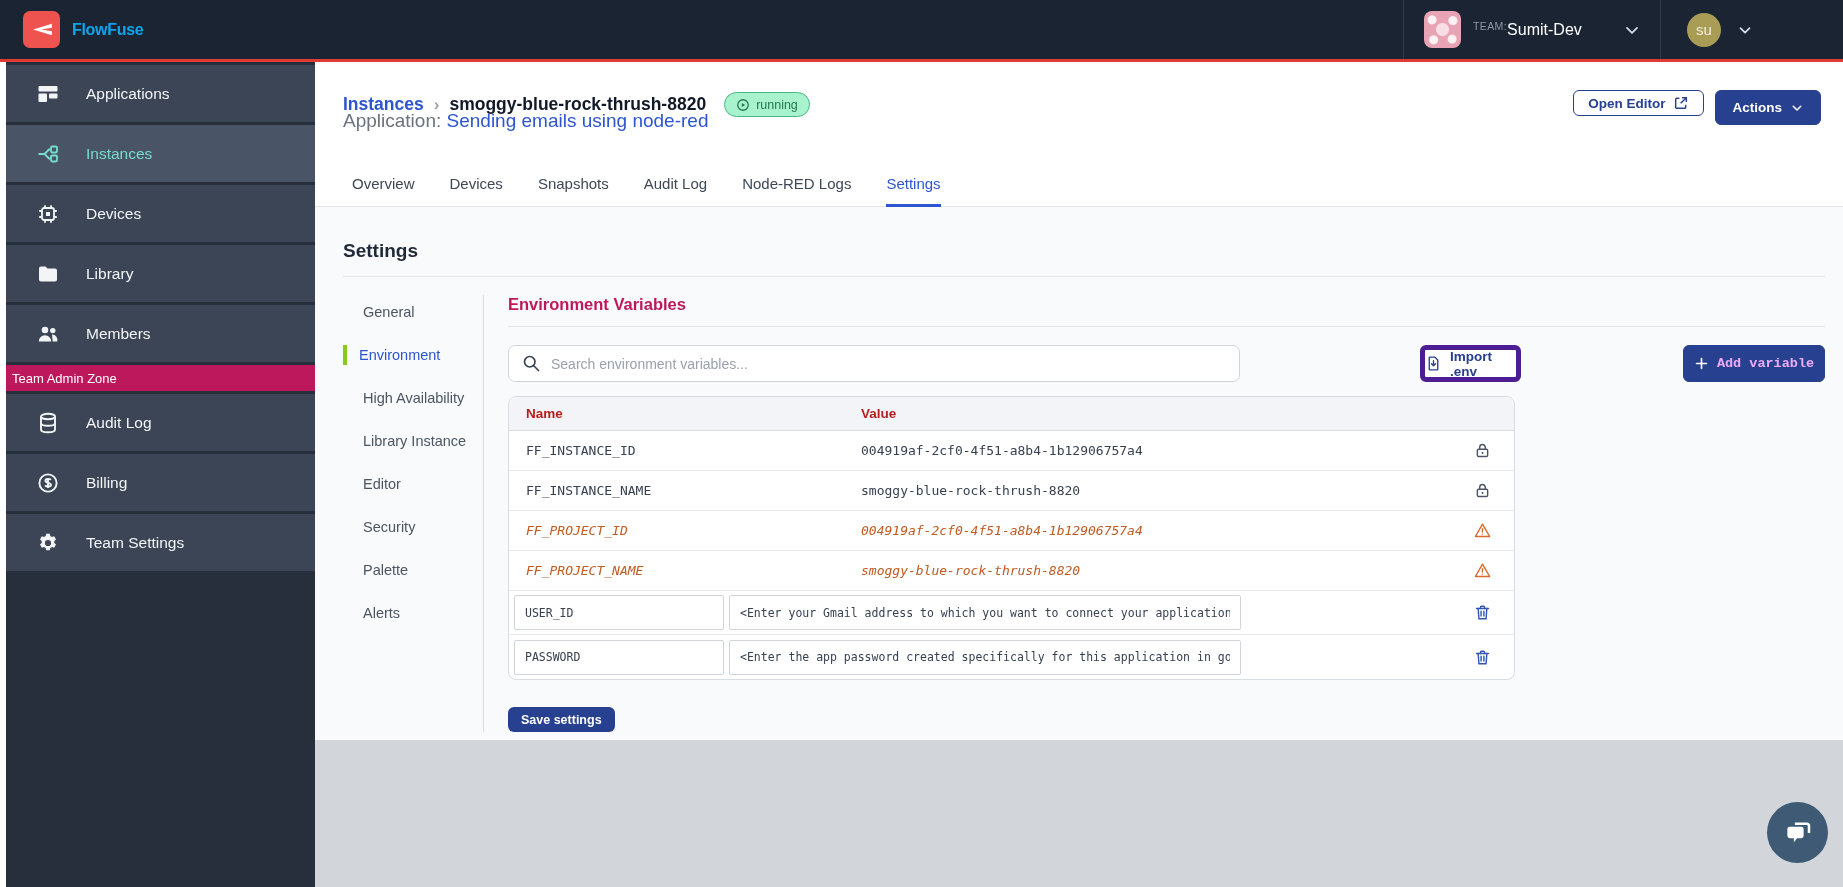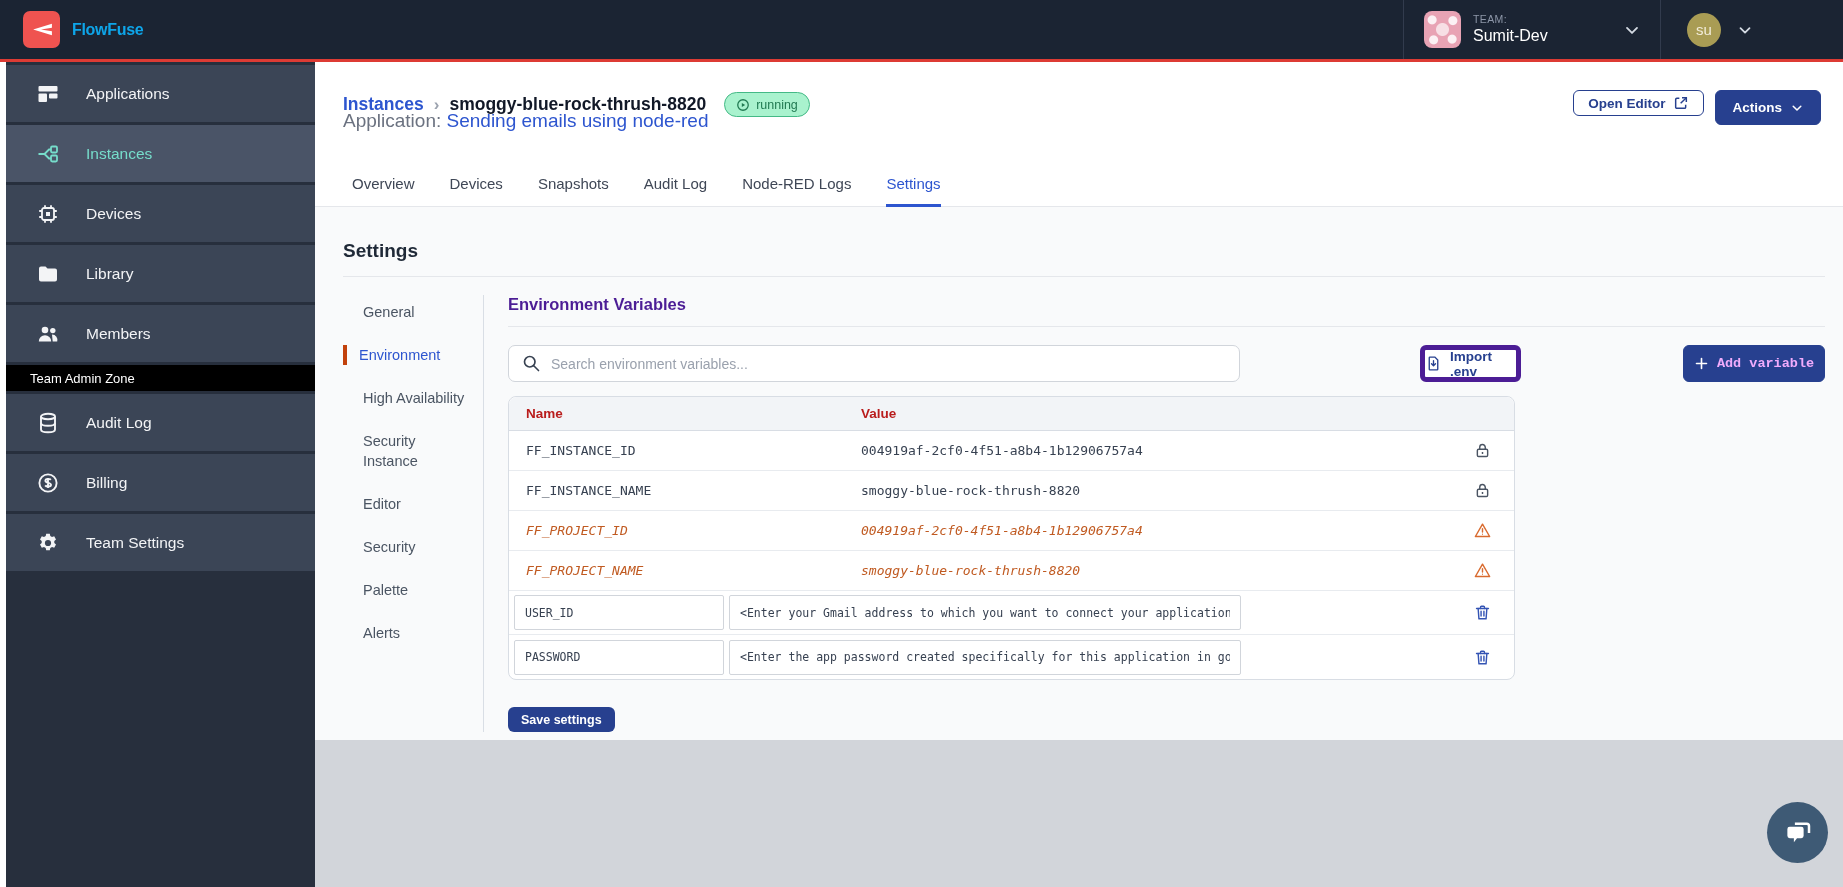--- a/index.html
+++ b/index.html
@@ -16,39 +16,39 @@
   .brand-name { color:#0ea5e9; font-size:16px; font-weight:bold; letter-spacing:-0.3px; }
   .nav-right { margin-left:auto; display:flex; height:100%; align-items:stretch; }
   .team-chooser { width:257px; border-left:1px solid #323b4d; display:flex; align-items:center;
                   padding:0 18px 0 20px; gap:12px; cursor:pointer; }
   .team-avatar { width:37px; height:37px; border-radius:8px; background:#e8a3b4;
       background-image: radial-gradient(circle at 22% 24%, rgba(255,255,255,.85) 4px, transparent 5px),
                         radial-gradient(circle at 78% 26%, rgba(255,255,255,.85) 4px, transparent 5px),
                         radial-gradient(circle at 26% 78%, rgba(255,255,255,.85) 4px, transparent 5px),
                         radial-gradient(circle at 76% 76%, rgba(255,255,255,.85) 4px, transparent 5px),
                         radial-gradient(circle at 50% 50%, rgba(255,255,255,.65) 6px, transparent 7px); }
-  .team-meta { display:flex; flex-direction:column; line-height:1.25; }
+  .team-meta { display:flex; line-height:1.25; }
   .team-label { color:#8d96a8; font-size:10.5px; letter-spacing:.4px; }
   .team-name { color:#ffffff; font-size:16px; }
   .team-chevron { margin-left:auto; color:#d4dae3; }
   .user-chooser { width:183px; border-left:1px solid #323b4d; display:flex; align-items:center;
                   padding-left:26px; gap:15px; cursor:pointer; }
   .user-avatar { width:34px; height:34px; border-radius:50%; background:#a99c54; color:#f2ecd9;
                  display:flex; align-items:center; justify-content:center; font-size:15px; }
   .user-chevron { color:#d4dae3; }
 
   
   .sidebar { position:absolute; top:62px; left:6px; width:309px; bottom:0; background:#272f3d; z-index:20; }
   .side-item { height:57px; margin-top:3px; background:#3b4556; color:#f3f4f6;
                display:flex; align-items:center; gap:26px; padding-left:30px;
                font-size:15.5px; cursor:pointer; }
   .side-item .icn { width:24px; height:24px; flex:0 0 24px; display:flex; }
   .side-item.active { background:#4a5467; color:#76ddcb; }
-  .side-section { height:26px; margin-top:3px; background:#000000; color:#ffffff;
-                  display:flex; align-items:center; padding-left:24px; font-size:13px; }
+  .side-section { height:26px; margin-top:3px; background:#be185d; color:#ffffff;
+                  display:flex; align-items:center; padding-left:6px; font-size:13px; }
 
   
   .main { position:absolute; top:62px; left:315px; right:0; bottom:0; background:#ffffff; }
 
   .page-header { position:relative; height:103px; background:#ffffff; }
   .crumb-row { position:absolute; left:28px; top:30px; display:flex; align-items:center; gap:10px; }
   .crumb-link { color:#2d55cf; font-size:17.5px; font-weight:bold; cursor:pointer; }
   .crumb-sep { color:#9ca3af; font-size:17px; font-weight:bold; }
   .crumb-current { color:#111827; font-size:17.5px; font-weight:bold; }
   .status-badge { display:flex; align-items:center; gap:6px; height:25px; padding:0 11px;
@@ -71,25 +71,25 @@
   
   .settings-area { position:absolute; top:145px; left:0; right:0; height:533px; background:#f9fafb;
                    padding:0 18px 0 28px; overflow:hidden; }
   .settings-title { padding-top:33px; font-size:19px; font-weight:bold; color:#1f2937; }
   .settings-rule { border:none; border-top:1px solid #e5e7eb; margin-top:14px; }
   .settings-body { display:flex; margin-top:18px; align-items:stretch; }
 
   .subnav { width:126px; flex:0 0 126px; padding-top:7px; }
   .subnav-item { font-size:14.5px; color:#4b5563; line-height:20px; padding-left:16px;
                  margin-bottom:23px; cursor:pointer; border-left:4px solid transparent; }
-  .subnav-item.active { color:#2d55cf; border-left:4px solid #c2410c; padding-left:12px; }
+  .subnav-item.active { color:#2d55cf; border-left:4px solid #84cc16; padding-left:12px; }
   .subnav-divider { width:1px; background:#d9dee5; margin-left:14px; }
 
   .env-panel { flex:1; padding-left:24px; }
-  .env-title { font-size:16.5px; font-weight:bold; color:#4c1d95; padding-bottom:12px;
+  .env-title { font-size:16.5px; font-weight:bold; color:#be185d; padding-bottom:12px;
                border-bottom:1px solid #e5e7eb; margin-bottom:18px; }
   .toolbar { display:flex; height:37px; margin-bottom:14px;justify-content:space-between; }
   .searchbox { position:relative; width:732px; margin-right:18px; }
   .searchbox input { width:100%; height:37px; border:1px solid #d1d5db; border-radius:7px;
                      padding:0 12px 0 42px; font-size:14px; color:#374151; background:#ffffff;
                      font-family:"Liberation Sans", sans-serif; }
   .searchbox input::placeholder { color:#9aa1ad; }
   .search-ic { position:absolute; left:13px; top:8px; }
   .btn-import { height:37px; width:101px; margin-right:0; background:#ffffff;
                 border:5px solid #4c1d95; color:#27408f; }
@@ -295,21 +295,21 @@
 
     <div class="settings-area">
       <div class="settings-title">Settings</div>
       <hr class="settings-rule">
 
       <div class="settings-body">
         <div class="subnav">
           <div class="subnav-item">General</div>
           <div class="subnav-item active">Environment</div>
           <div class="subnav-item">High Availability</div>
-          <div class="subnav-item">Security Instance</div>
+          <div class="subnav-item">Library Instance</div>
           <div class="subnav-item">Editor</div>
           <div class="subnav-item">Security</div>
           <div class="subnav-item">Palette</div>
           <div class="subnav-item">Alerts</div>
         </div>
         <div class="subnav-divider"></div>
 
         <div class="env-panel">
           <div class="env-title">Environment Variables</div>
 

